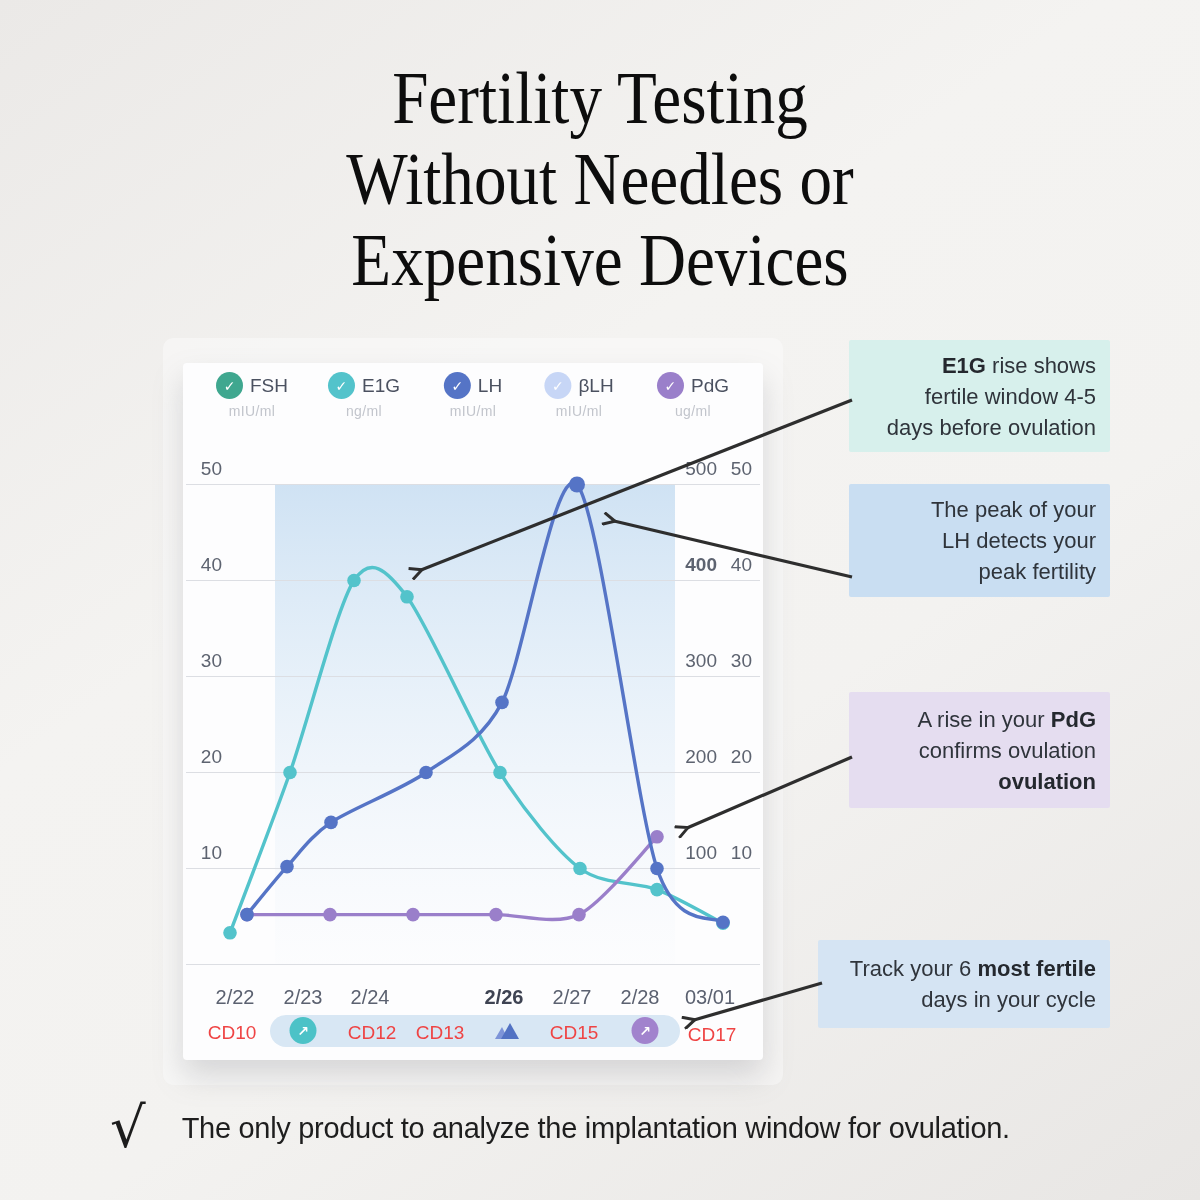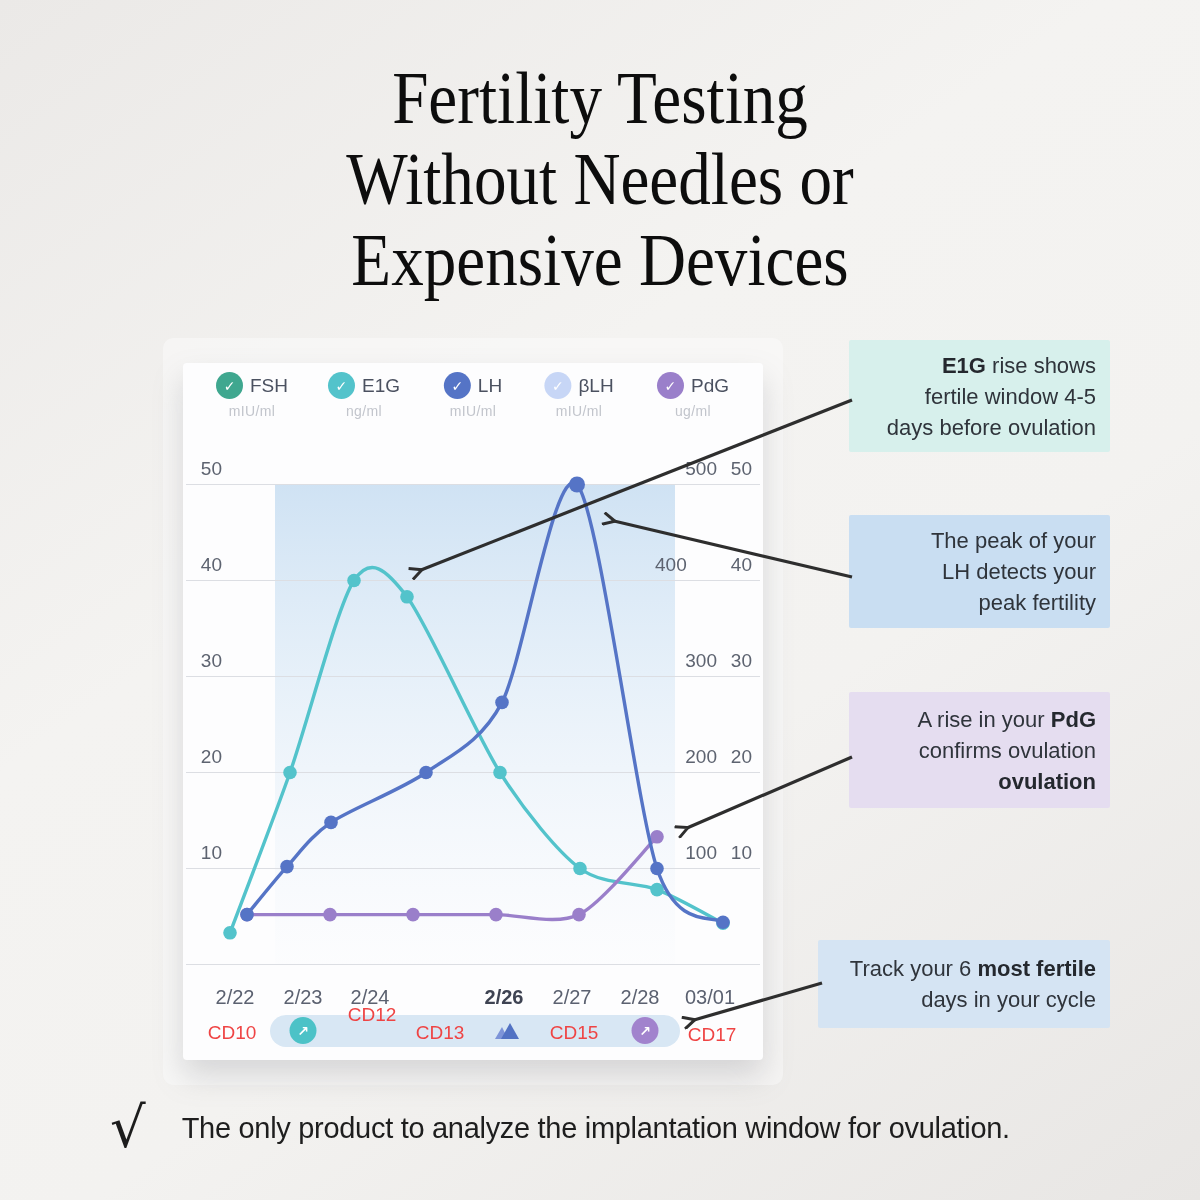--- a/index.html
+++ b/index.html
@@ -136,21 +136,21 @@
           <span class="legend-unit">ug/ml</span>
         </div>
       </div>
     <div id="axis-labels">
         <div class="axis-label" style="left: 0px; width: 39px; top: 94.5px; text-align: right;">50</div>
         <div class="axis-label" style="left: 0px; width: 39px; top: 190.5px; text-align: right;">40</div>
         <div class="axis-label" style="left: 0px; width: 39px; top: 286.5px; text-align: right;">30</div>
         <div class="axis-label" style="left: 0px; width: 39px; top: 382.5px; text-align: right;">20</div>
         <div class="axis-label" style="left: 0px; width: 39px; top: 478.5px; text-align: right;">10</div>
         <div class="axis-label" style="left: 472px; width: 62px; top: 94.5px; text-align: right;">500</div>
-        <div class="axis-label" style="left: 472px; width: 62px; top: 190.5px; ">400</div>
+        <div class="axis-label" style="left: 472px; width: 62px; top: 190.5px; text-align: right; font-weight: bold;">400</div>
         <div class="axis-label" style="left: 472px; width: 62px; top: 286.5px; text-align: right;">300</div>
         <div class="axis-label" style="left: 472px; width: 62px; top: 382.5px; text-align: right;">200</div>
         <div class="axis-label" style="left: 472px; width: 62px; top: 478.5px; text-align: right;">100</div>
         <div class="axis-label" style="left: 535px; width: 34px; top: 94.5px; text-align: right;">50</div>
         <div class="axis-label" style="left: 535px; width: 34px; top: 190.5px; text-align: right;">40</div>
         <div class="axis-label" style="left: 535px; width: 34px; top: 286.5px; text-align: right;">30</div>
         <div class="axis-label" style="left: 535px; width: 34px; top: 382.5px; text-align: right;">20</div>
         <div class="axis-label" style="left: 535px; width: 34px; top: 478.5px; text-align: right;">10</div>
       </div>
     <div id="date-row">
@@ -160,41 +160,41 @@
         <div class="date-label" style="left: 254px; top: 622px; margin-top: 26px;">2/25</div>
         <div class="date-label em" style="left: 321px; top: 622px;">2/26</div>
         <div class="date-label" style="left: 389px; top: 622px;">2/27</div>
         <div class="date-label" style="left: 457px; top: 622px;">2/28</div>
         <div class="date-label" style="left: 527px; top: 622px;">03/01</div>
       </div>
 
     <div class="cd-pill"></div>
     <div id="cd-row">
         <div class="cd-label" style="left: 49px; top: 659px;">CD10</div>
-        <div class="cd-label" style="left: 189px; top: 641px;">CD12</div>
+        <div class="cd-label" style="left: 189px; top: 659px;">CD12</div>
         <div class="cd-label" style="left: 257px; top: 659px;">CD13</div>
         <div class="cd-label" style="left: 391px; top: 659px;">CD15</div>
         <div class="cd-label" style="left: 529px; top: 661px;">CD17</div>
       </div>
     <div id="pill-icons">
         <div class="pill-icon" style="left: 120px; top: 654px; background: rgb(76, 194, 199);">↗</div>
         <div class="peaks-icon" style="left: 324px; top: 659px;"><svg width="26" height="18">
             <polygon points="1,17 8,5 14,17" fill="#7d94d8"></polygon>
             <polygon points="7,17 16,1 25,17" fill="#5272c3"></polygon>
           </svg></div>
         <div class="pill-icon" style="left: 462px; top: 654px; background: rgb(161, 131, 205);">↗</div>
       </div>
   </div>
 
   <div class="callout" id="callout-0" style="left: 849px; top: 340px; width: 261px; height: 112px; background: rgb(215, 240, 236);">
       <div class="cl-line"><b>E1G</b><span> rise shows</span></div>
       <div class="cl-line"><span>fertile window 4-5</span></div>
       <div class="cl-line"><span>days before ovulation</span></div>
     </div>
-  <div class="callout" id="callout-1" style="left: 849px; top: 515px; width: 261px; height: 113px; background: rgb(201, 222, 242);">
+  <div class="callout" id="callout-1" style="left: 849px; top: 484px; width: 261px; height: 113px; background: rgb(201, 222, 242);">
       <div class="cl-line"><span>The peak of your</span></div>
       <div class="cl-line"><span>LH detects your</span></div>
       <div class="cl-line"><span>peak fertility</span></div>
     </div>
   <div class="callout" id="callout-2" style="left: 849px; top: 692px; width: 261px; height: 116px; background: rgb(229, 221, 240); justify-content: center;">
       <div class="cl-line"><span>A rise in your </span><b>PdG</b></div>
       <div class="cl-line"><span>confirms ovulation</span></div>
       <div class="cl-line"><b>ovulation</b></div>
     </div>
   <div class="callout" id="callout-3" style="left: 818px; top: 940px; width: 292px; height: 88px; background: rgb(213, 228, 243); padding-left: 39px;">

